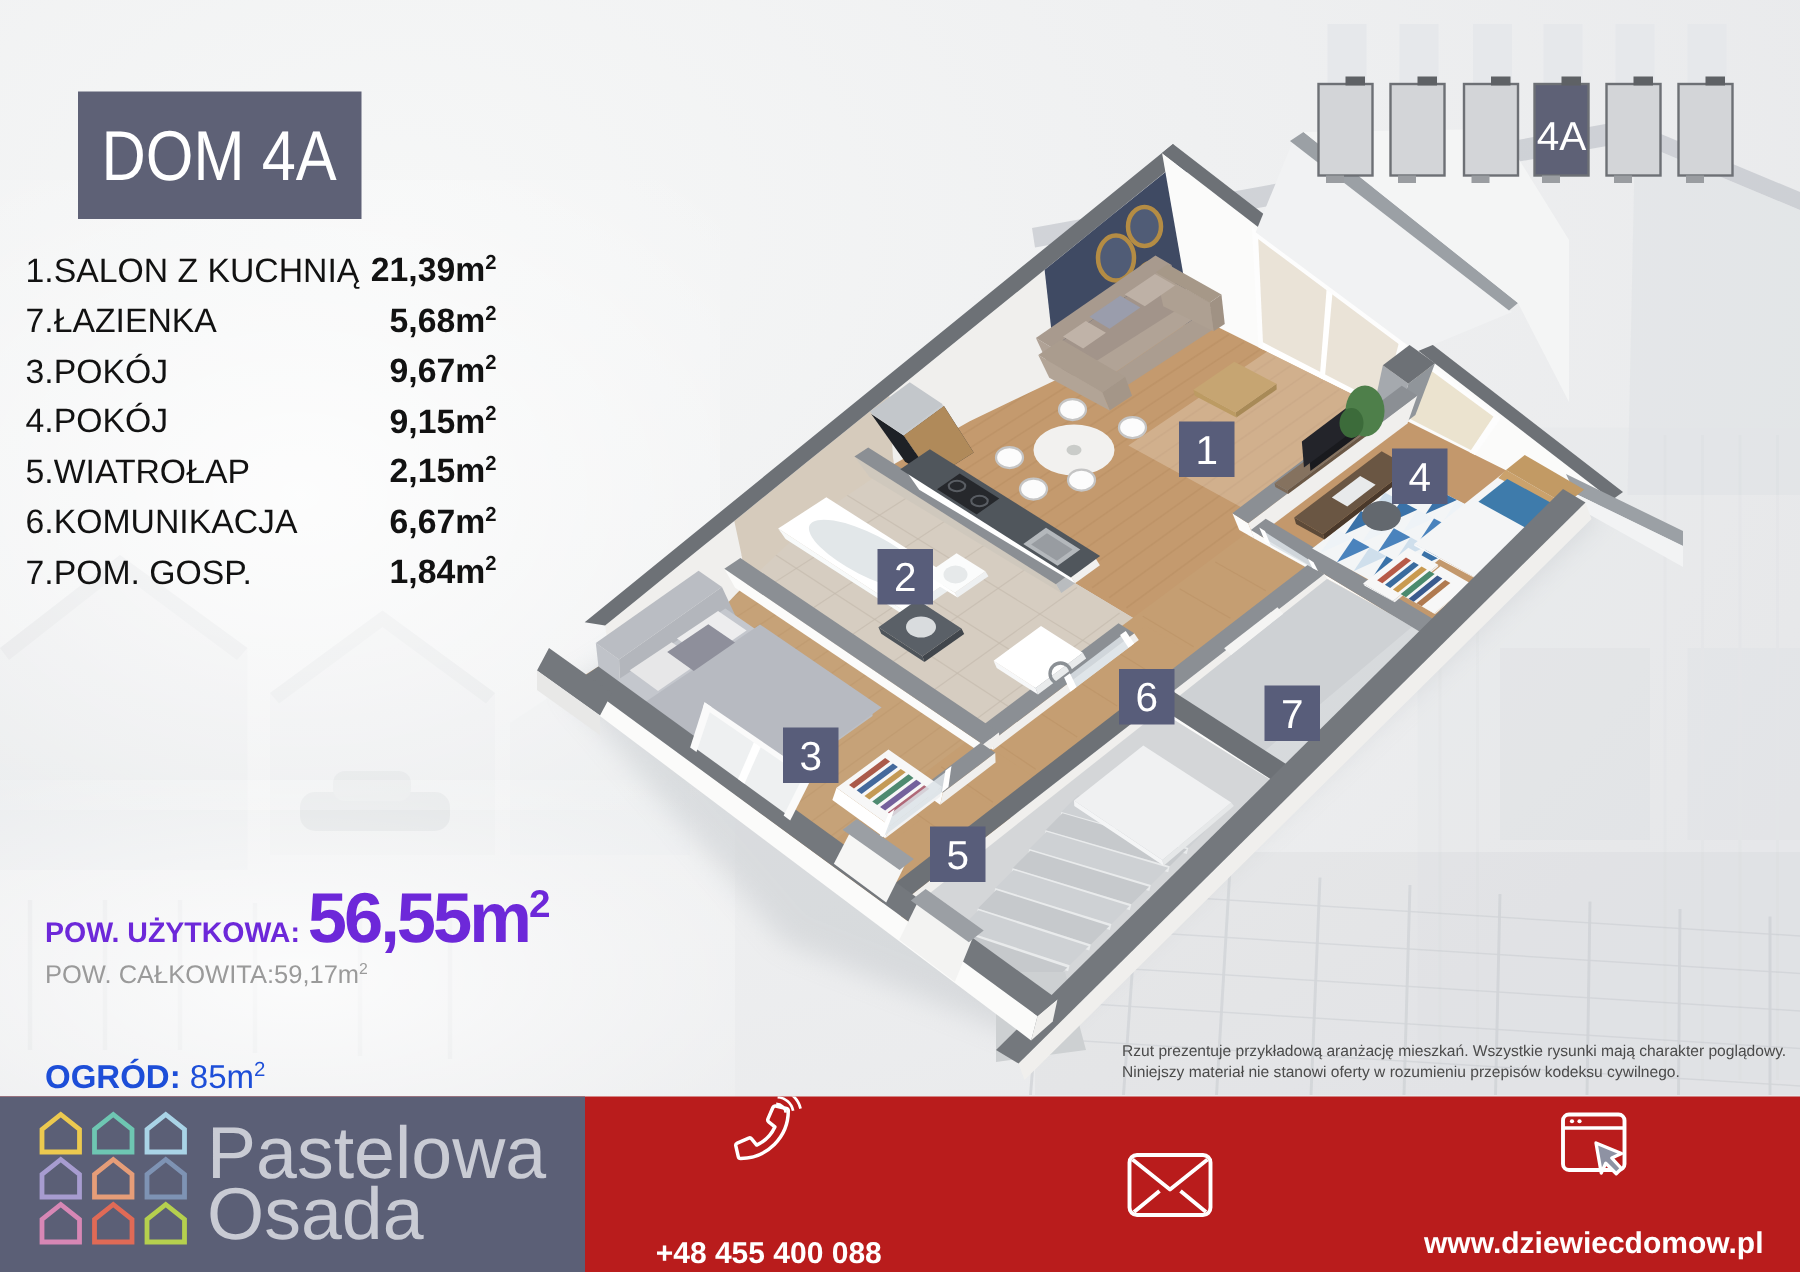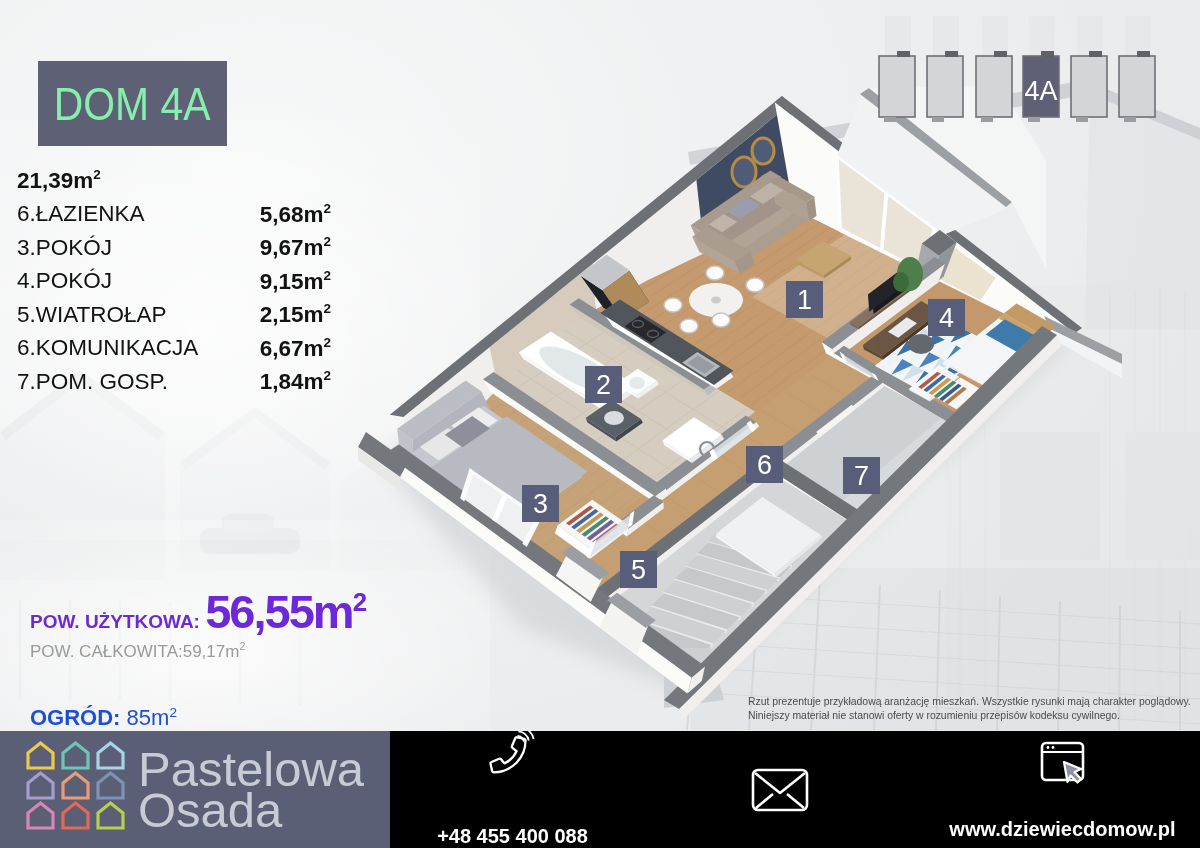--- a/index.html
+++ b/index.html
@@ -1,32 +1,32 @@
 <!DOCTYPE html>
 <html lang="pl"><head><meta charset="utf-8">
 <style>
   html,body { margin:0; padding:0; }
   body { width:1200px; height:848px; position:relative; overflow:hidden;
          font-family:"Liberation Sans", sans-serif;
          background:#edeeef; }
   .abs { position:absolute; }
-  #dombox { left:38px; top:61px; width:189px; height:85px; background:#5e6176;
-            color:#86efac; font-size:47px; display:flex;
+  #dombox { left:52px; top:61px; width:189px; height:85px; background:#5e6176;
+            color:#ffffff; font-size:47px; display:flex;
             align-items:center; justify-content:center; }
   #dombox span { transform:scaleX(0.87); }
   #roomlist { left:17px; top:167px; width:314px; font-size:22.5px; color:#121212; }
   .rrow { display:flex; justify-content:space-between; height:33.5px; align-items:baseline; white-space:nowrap; }
   .rval { font-weight:bold; }
   .rval sup { font-size:60%; }
   #arearow1 { left:30px; top:584px; font-size:19px; font-weight:bold; color:#6d28d9; white-space:nowrap; }
   #bignum { font-size:47px; letter-spacing:-2px; }
   #arearow2 { left:30px; top:640px; font-size:17px; color:#9a9a9a; white-space:nowrap; }
   #arearow3 { left:30px; top:705px; font-size:22px; color:#1d4ed8; white-space:nowrap; }
   #disclaimer { left:748px; top:695px; font-size:10.4px; color:#4b4b4b; line-height:13.5px; white-space:nowrap; }
-  #footer { left:0; top:731px; width:1200px; height:117px; background:#000000; display:flex; }
+  #footer { left:0; top:731px; width:1200px; height:117px; background:#b91c1c; display:flex; }
   #flogo { width:390px; height:117px; background:#5b5f76; display:flex; align-items:center; flex:none; }
   #fname { color:#c9cbd4; font-size:49px; line-height:41px; margin-left:6px; margin-top:0px; }
   .fcol { display:flex; flex-direction:column; align-items:center; justify-content:center; color:#fff; }
   .fcol .txt { font-size:20px; font-weight:bold; margin-top:5px; }
   #fphone { width:245px;gap:44px; }
   #femail { width:290px; }
   #fweb { width:275px;gap:24px; }
 </style></head>
 <body>
 
@@ -532,24 +532,25 @@
     <rect x="1124" y="117" width="12" height="5" fill="#9a9da1"></rect>
     <text x="1041" y="100" font-size="27" fill="#fff" text-anchor="middle">4A</text>
 </svg>
 
 <div id="dombox" class="abs">
     <span>DOM 4A</span>
   </div>
 
 <div id="roomlist" class="abs">
 <div class="rrow">
+      <span class="rname">1.SALON Z KUCHNIĄ</span>
       <span class="rval">21,39m<sup>2</sup></span>
     </div>
 <div class="rrow">
-      <span class="rname">6.ŁAZIENKA</span>
+      <span class="rname">7.ŁAZIENKA</span>
       <span class="rval">5,68m<sup>2</sup></span>
     </div>
 <div class="rrow">
       <span class="rname">3.POKÓJ</span>
       <span class="rval">9,67m<sup>2</sup></span>
     </div>
 <div class="rrow">
       <span class="rname">4.POKÓJ</span>
       <span class="rval">9,15m<sup>2</sup></span>
     </div>

